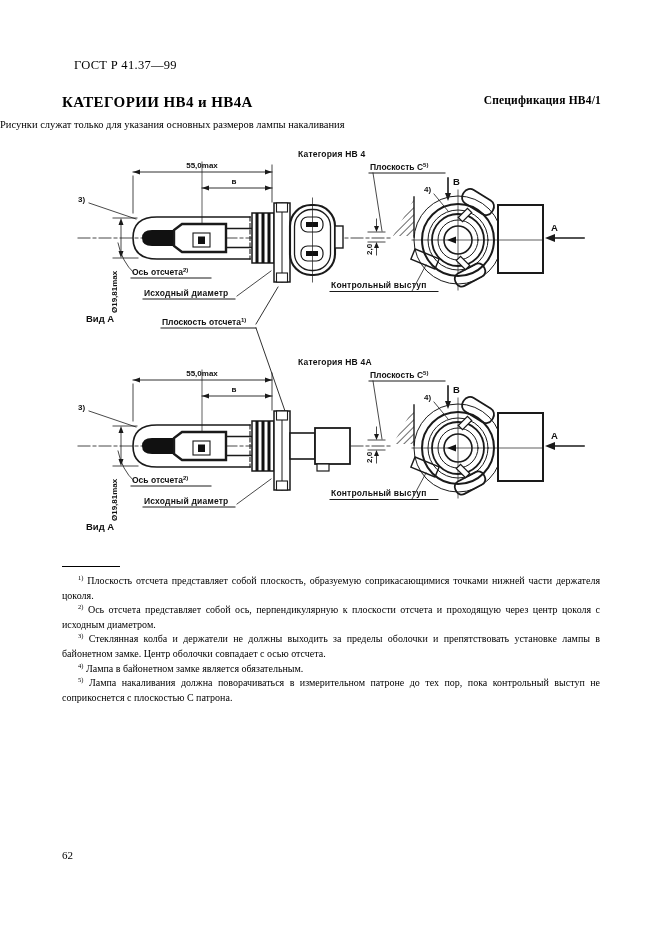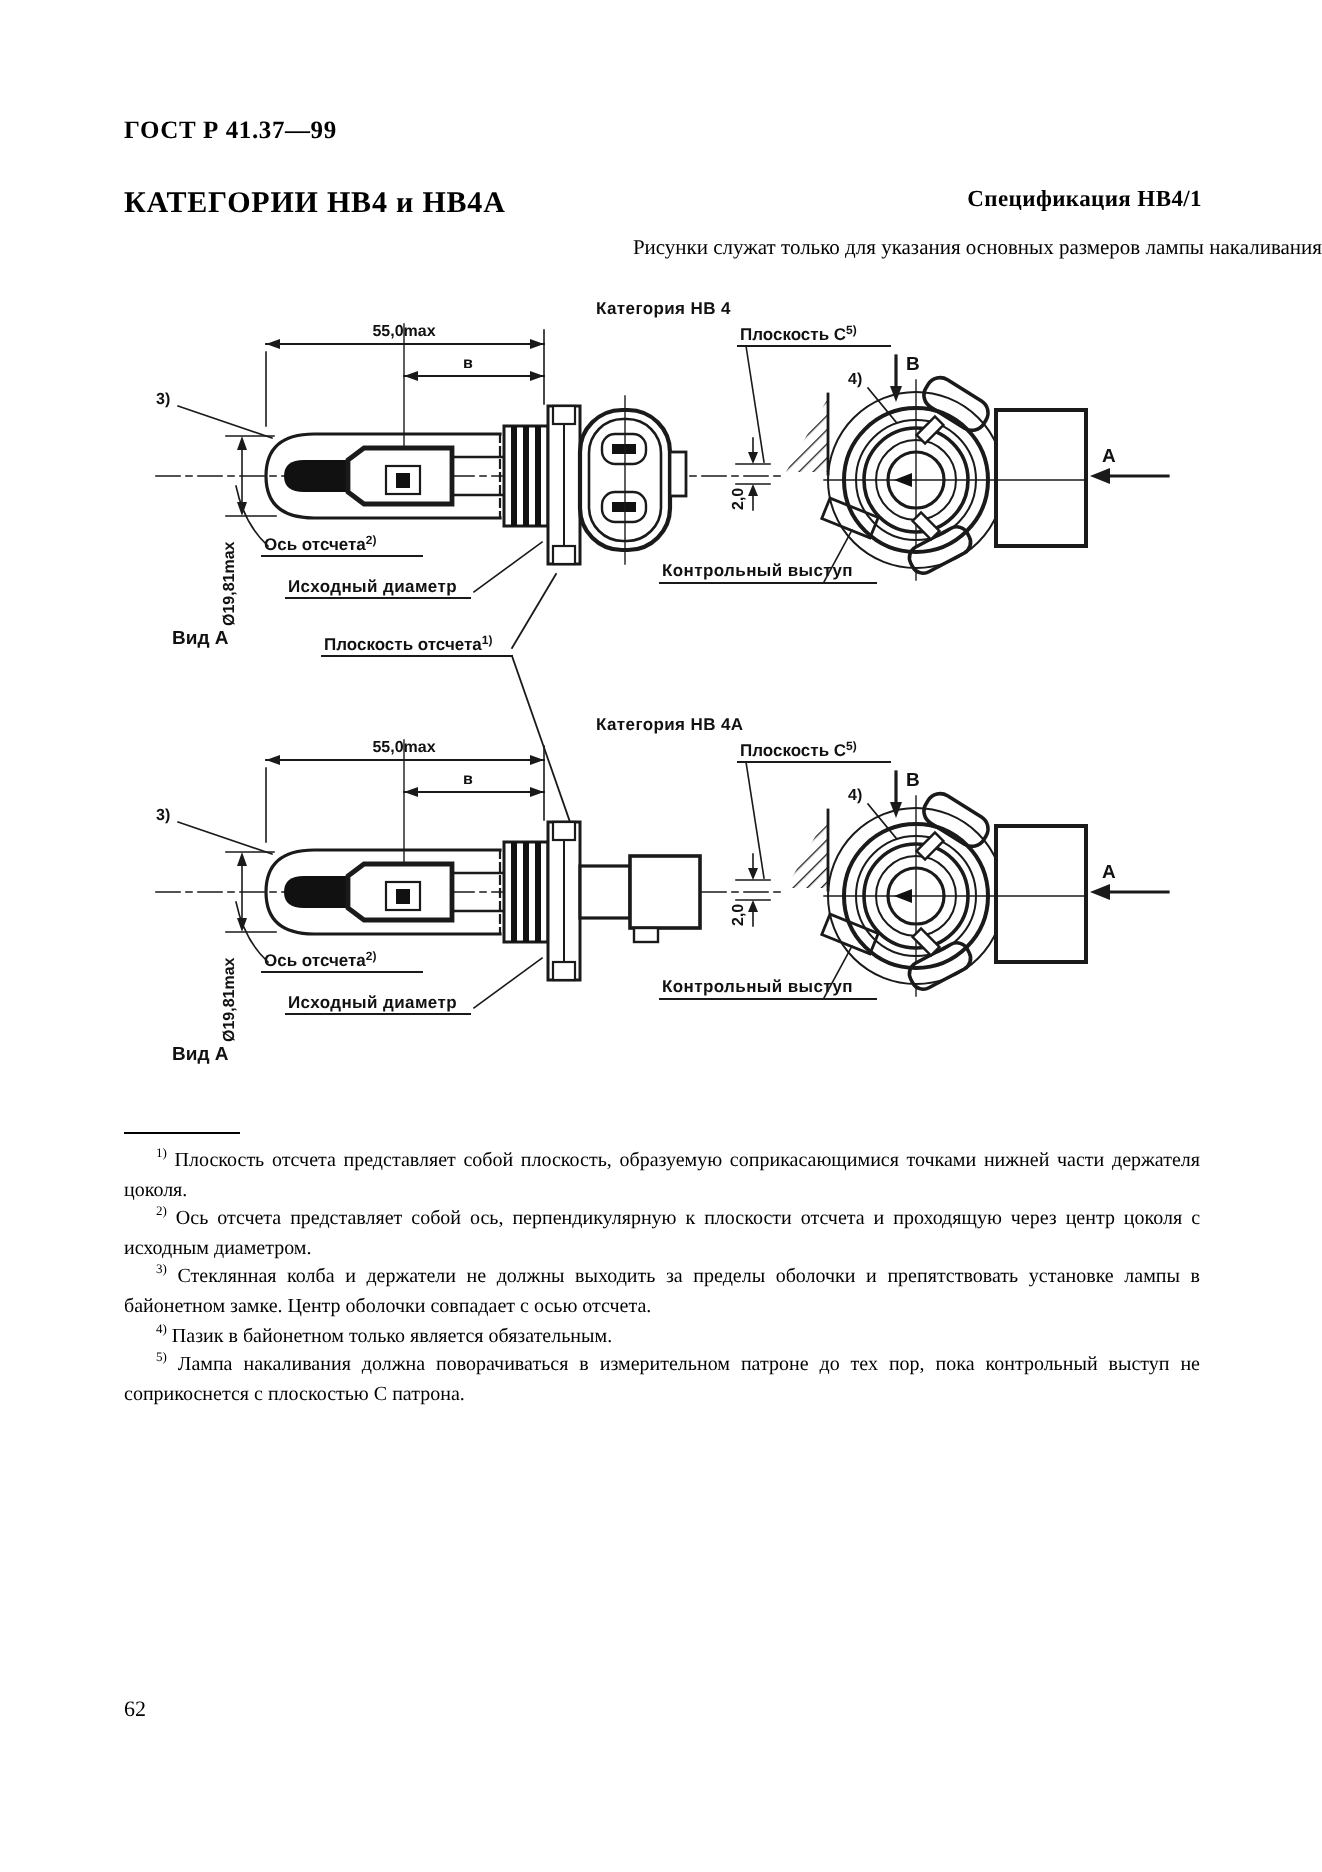--- a/index.html
+++ b/index.html
@@ -1,23 +1,23 @@
 <!DOCTYPE html>
 <html><head>
 <meta charset="utf-8">
 <style>
   html,body{margin:0;padding:0;}
   body{
     width:661px;height:936px;background:#ffffff;position:relative;
     font-family:"Liberation Serif",serif;color:#000;overflow:hidden;
   }
-  .doc-number{position:absolute;left:62px;top:58px;font-size:12.5px;font-weight:bold;letter-spacing:.3px;}
+  .doc-number{position:absolute;left:74px;top:58px;font-size:12.5px;font-weight:normal;letter-spacing:.3px;}
   .cat-heading{position:absolute;left:62px;top:94px;font-size:15px;font-weight:bold;letter-spacing:.4px;}
   .spec-heading{position:absolute;right:60px;top:94px;font-size:11.5px;font-weight:bold;letter-spacing:.2px;padding-left:19px;}
-  .subtitle{position:absolute;left:0;right:0;top:119px;text-align:right;font-size:10.5px;}
+  .subtitle{position:absolute;left:0;right:0;top:119px;text-align:left;font-size:10.5px;}
   .drawing-wrap{position:absolute;left:0;top:140px;width:661px;height:408px;}
   svg text{font-family:"Liberation Sans",sans-serif;font-weight:bold;fill:#111;}
   .lbl{font-size:8.5px;}
   .dim{font-size:8px;}
   .cap{font-size:8.5px;letter-spacing:.2px;}
   .big{font-size:9.5px;}
   .sup{font-size:6px;}
   .fn-rule{position:absolute;left:62px;top:566px;width:58px;border-top:1.3px solid #000;}
   .footnotes{position:absolute;left:62px;top:574px;width:538px;}
   .fn{margin:0;text-indent:16px;text-align:justify;font-size:10px;line-height:14.6px;}
@@ -285,17 +285,17 @@
   </g>
 </svg>
 </div>
 
 <div class="fn-rule"></div>
 
 <div class="footnotes">
   <p class="fn"><sup>1)</sup> <span>Плоскость отсчета представляет собой плоскость, образуемую соприкасающимися точками нижней части держателя цоколя.</span></p>
   <p class="fn"><sup>2)</sup> <span>Ось отсчета представляет собой ось, перпендикулярную к плоскости отсчета и проходящую через центр цоколя с исходным диаметром.</span></p>
   <p class="fn"><sup>3)</sup> <span>Стеклянная колба и держатели не должны выходить за пределы оболочки и  препятствовать установке лампы в  байонетном замке. Центр оболочки совпадает с осью отсчета.</span></p>
-  <p class="fn"><sup>4)</sup> <span>Пазик в байонетном только является обязательным.</span></p>
+  <p class="fn"><sup>4)</sup> <span>Лампа в байонетном замке является обязательным.</span></p>
   <p class="fn"><sup>5)</sup> <span>Лампа накаливания должна поворачиваться в измерительном патроне до тех пор, пока контрольный выступ не соприкоснется с плоскостью С патрона.</span></p>
 </div>
 
 <div class="page-number">62</div>
 
 </body></html>

